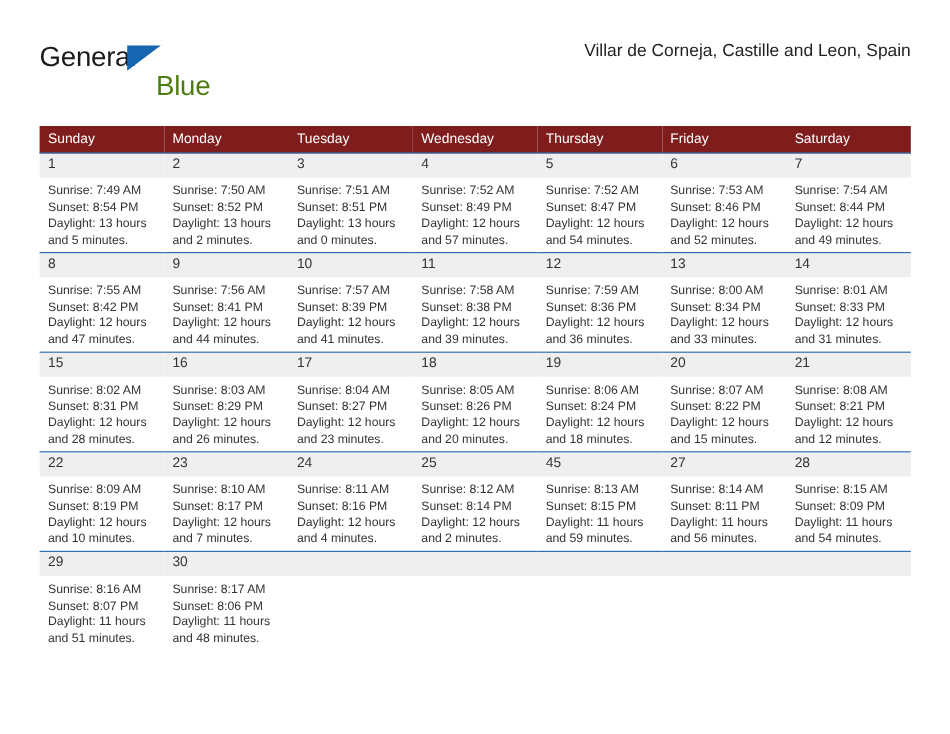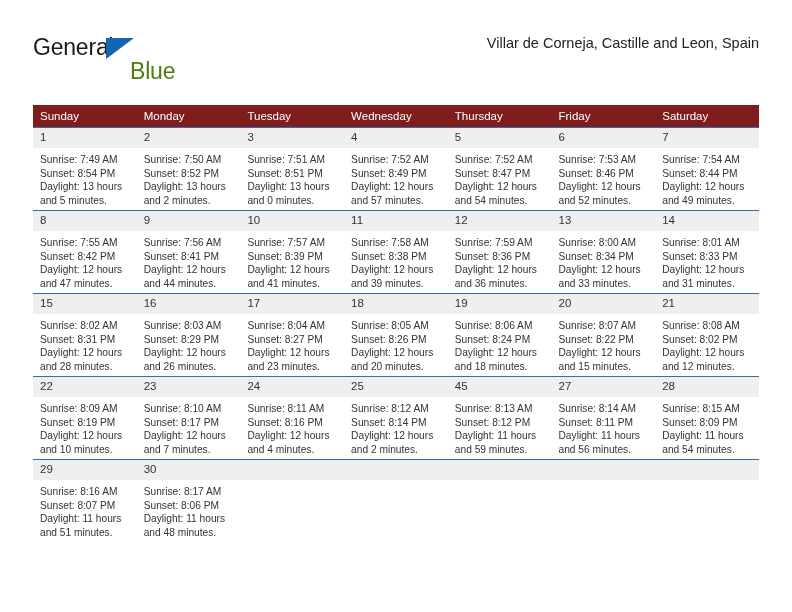--- a/index.html
+++ b/index.html
@@ -332,21 +332,21 @@
             <div class="cellbody">
               <div>Sunrise: 8:07 AM</div>
               <div>Sunset: 8:22 PM</div>
               <div class="daylight-line">Daylight: 12 hours and 15 minutes.</div>
             </div>
           </td>
           <td>
             <div class="daynum">21</div>
             <div class="cellbody">
               <div>Sunrise: 8:08 AM</div>
-              <div>Sunset: 8:02 PM</div>
+              <div>Sunset: 8:21 PM</div>
               <div class="daylight-line">Daylight: 12 hours and 12 minutes.</div>
             </div>
           </td>
         </tr>
         <tr class="week-row">
           <td>
             <div class="daynum">22</div>
             <div class="cellbody">
               <div>Sunrise: 8:09 AM</div>
               <div>Sunset: 8:19 PM</div>
@@ -374,21 +374,21 @@
             <div class="cellbody">
               <div>Sunrise: 8:12 AM</div>
               <div>Sunset: 8:14 PM</div>
               <div class="daylight-line">Daylight: 12 hours and 2 minutes.</div>
             </div>
           </td>
           <td>
             <div class="daynum">45</div>
             <div class="cellbody">
               <div>Sunrise: 8:13 AM</div>
-              <div>Sunset: 8:12 PM</div>
+              <div>Sunset: 8:15 PM</div>
               <div class="daylight-line">Daylight: 11 hours and 59 minutes.</div>
             </div>
           </td>
           <td>
             <div class="daynum">27</div>
             <div class="cellbody">
               <div>Sunrise: 8:14 AM</div>
               <div>Sunset: 8:11 PM</div>
               <div class="daylight-line">Daylight: 11 hours and 56 minutes.</div>
             </div>

